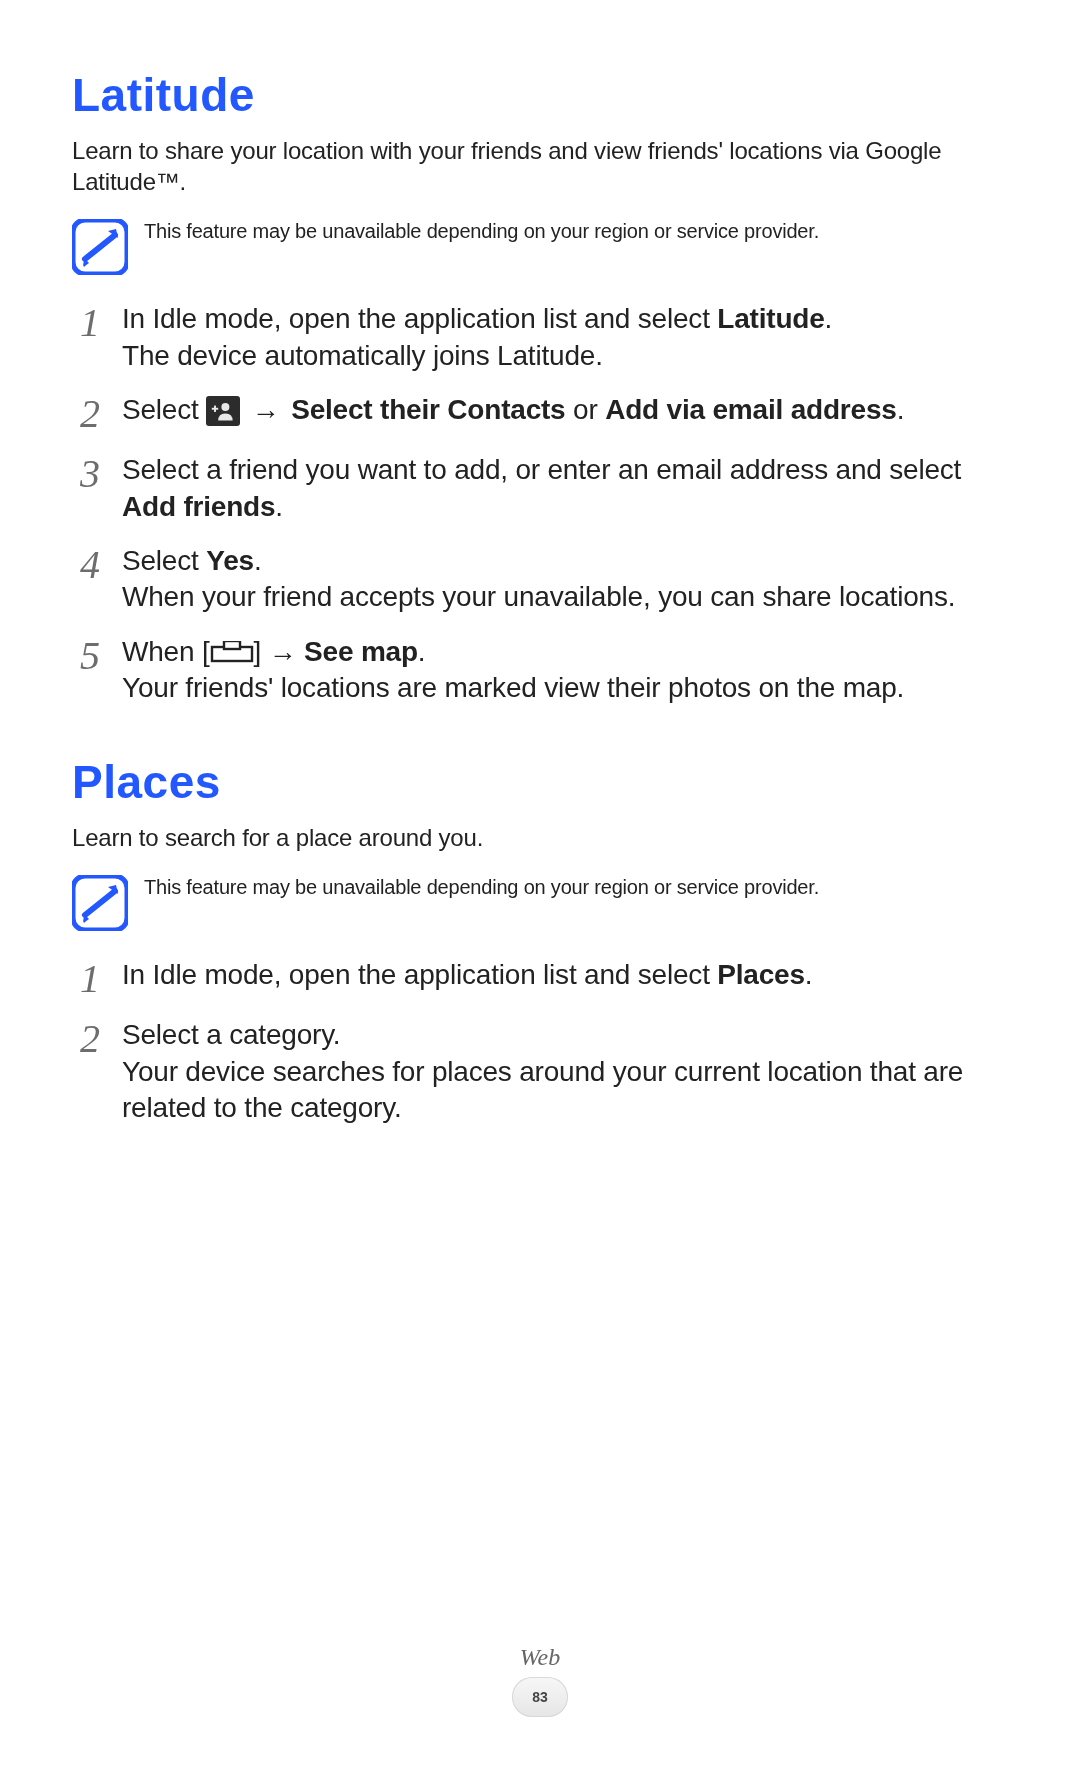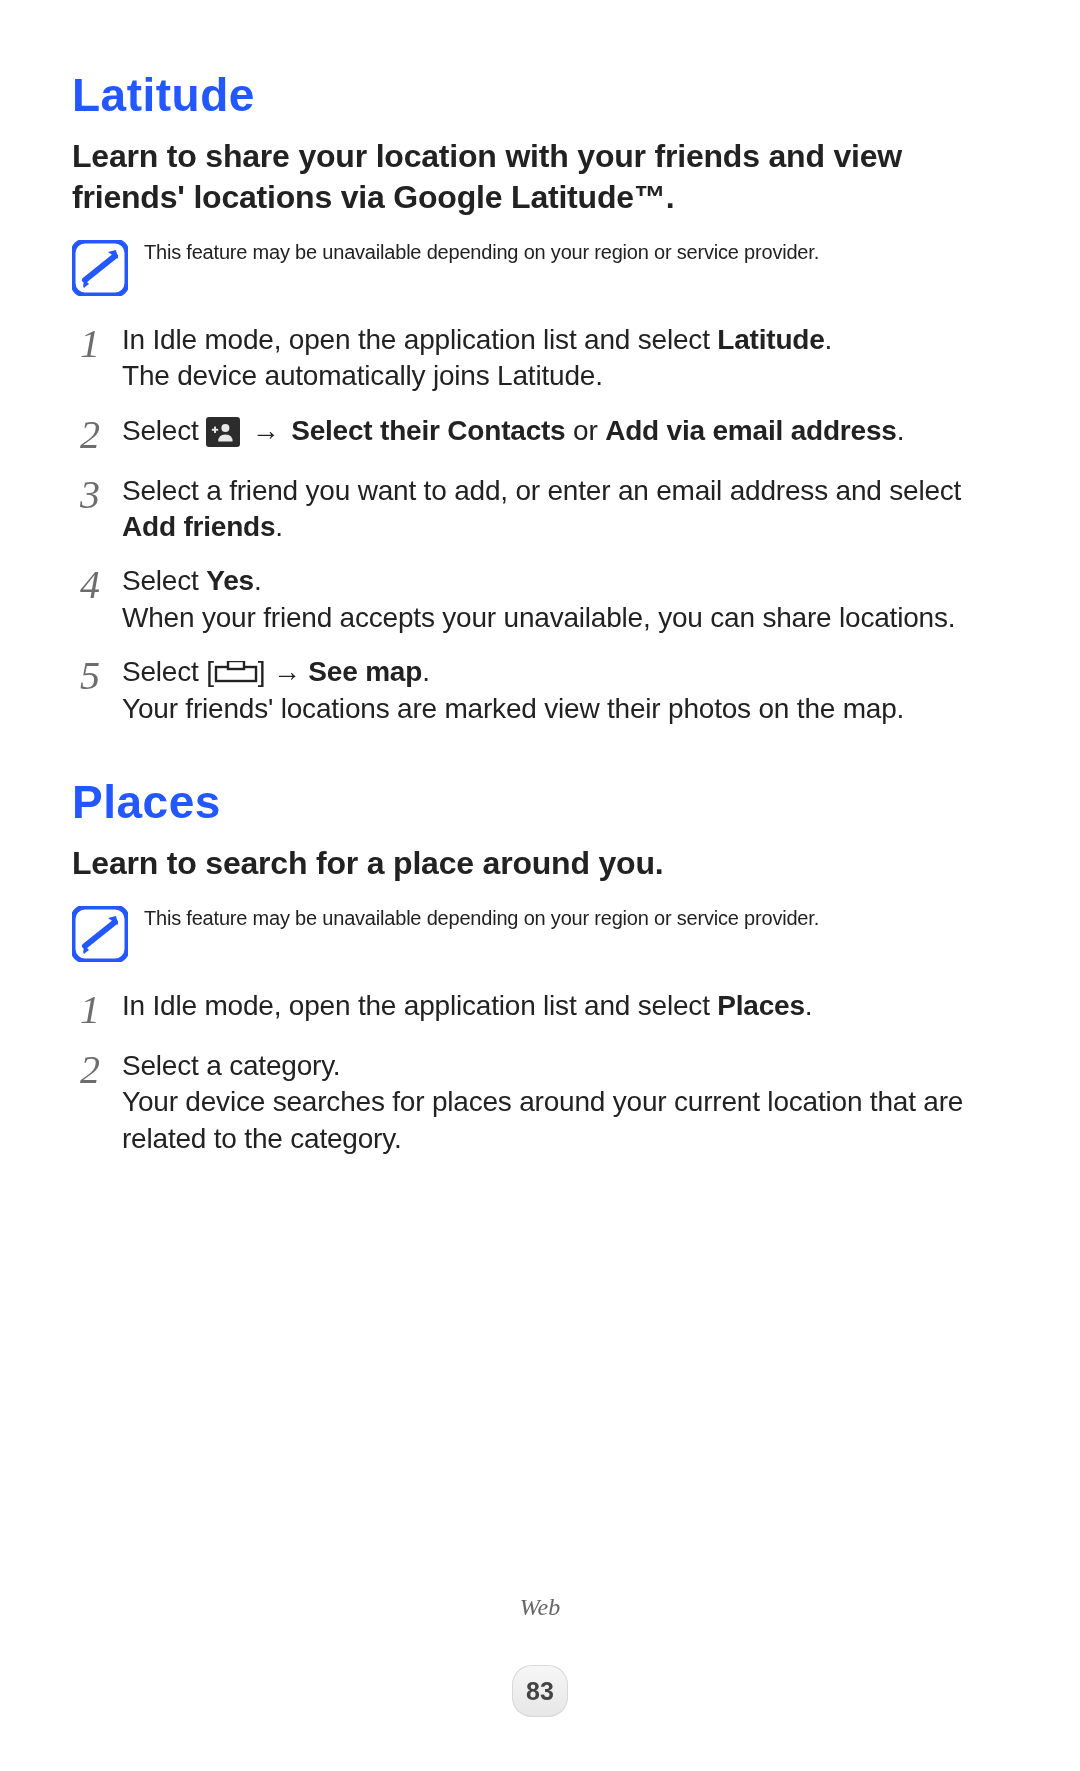--- a/index.html
+++ b/index.html
@@ -1,34 +1,34 @@
 <!DOCTYPE html>
 <html><head>
 <meta charset="utf-8">
 <style>
   * { margin: 0; padding: 0; box-sizing: border-box; }
   html, body { width: 1080px; height: 1771px; background: #ffffff; font-family: "Segoe UI", "Helvetica Neue", Arial, sans-serif; color: #222; }
   .page { width: 1080px; height: 1771px; position: relative; padding: 64px 72px 16px 72px; }
   .section-title { color: #2357ff; font-weight: 700; font-size: 46px; letter-spacing: .5px; margin-bottom: 14px; }
   .section-title.first { margin-top: 4px; }
-  .intro { font-size: 32px; line-height: 1.28; letter-spacing: -.2px; margin-bottom: 22px; font-weight: bold; }
+  .intro { font-size: 24px; line-height: 1.28; letter-spacing: -.2px; margin-bottom: 22px; }
   .note-row { display: flex; align-items: flex-start; gap: 16px; margin-bottom: 26px; }
   .note-icon { flex: 0 0 56px; height: 56px; }
   .note-text { font-size: 20px; line-height: 1.28; letter-spacing: -.2px; flex: 1; }
   .step { display: flex; align-items: flex-start; gap: 14px; margin-bottom: 18px; }
   .step-num { flex: 0 0 36px; font-family: "Georgia", "Times New Roman", serif; font-style: italic; font-size: 40px; color: #6d6d6d; line-height: 1; text-align: center; padding-top: 2px; }
   .step-body { font-size: 28px; line-height: 1.3; letter-spacing: -.2px; flex: 1; }
   .step-body .after { display: block; }
   .bold { font-weight: 700; }
   .arrow { padding: 0 4px; }
   .contact-badge { display: inline-flex; align-items: center; justify-content: center; width: 34px; height: 30px; background: #2c2c2c; border-radius: 3px; vertical-align: -4px; }
   .menu-key { display: inline-block; vertical-align: -2px; width: 44px; height: 22px; position: relative; }
   .footer { position: absolute; bottom: 54px; left: 0; width: 100%; text-align: center; }
   .footer-cat { font-family: "Georgia", "Times New Roman", serif; font-style: italic; font-size: 24px; color: #666; margin-bottom: 6px; }
-  .page-badge { display: inline-flex; align-items: center; justify-content: center; width: 56px; height: 52px; border-radius: 20px; background: linear-gradient(#f7f7f7,#e6e6e6); box-shadow: inset 0 0 0 1px #d8d8d8; font-size: 25px; color: #444; font-weight: 600; margin-top: 38px; }
+  .page-badge { display: inline-flex; align-items: center; justify-content: center; width: 56px; height: 40px; border-radius: 20px; background: linear-gradient(#f7f7f7,#e6e6e6); box-shadow: inset 0 0 0 1px #d8d8d8; font-size: 14px; color: #444; font-weight: 600; }
   .section-gap { height: 30px; }
 </style>
 </head>
 <body>
 
 <div class="page">
 
   <h2 class="section-title first">Latitude</h2>
   <p class="intro">Learn to share your location with your friends and view friends' locations via Google Latitude™.</p>
 
@@ -77,21 +77,21 @@
     <div class="step-num">4</div>
     <div class="step-body">
       <span>Select </span><span class="bold">Yes</span><span>.</span>
       <span class="after">When your friend accepts your unavailable, you can share locations.</span>
     </div>
   </div>
 
   <div class="step">
     <div class="step-num">5</div>
     <div class="step-body">
-      <span>Select [</span><span class="menu-key">
+      <span>When [</span><span class="menu-key">
         <svg viewBox="0 0 44 22" width="44" height="22">
           <rect x="2" y="6" width="40" height="14" fill="none" stroke="#222" stroke-width="2.4"></rect>
           <rect x="14" y="0" width="16" height="8" fill="#fff" stroke="#222" stroke-width="2.4"></rect>
         </svg>
       </span><span>] </span><span>→ </span><span class="bold">See map</span><span>.</span>
       <span class="after">Your friends' locations are marked view their photos on the map.</span>
     </div>
   </div>
 
   <div class="section-gap"></div>

